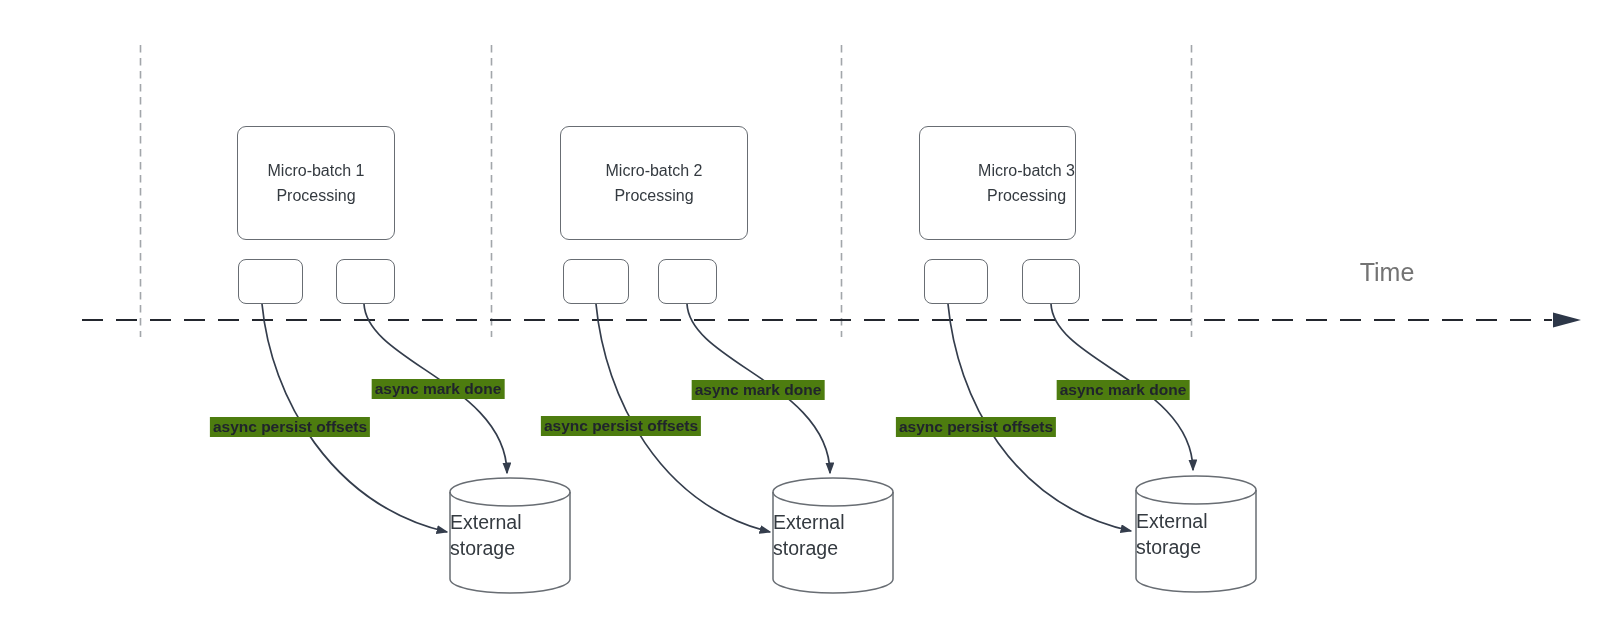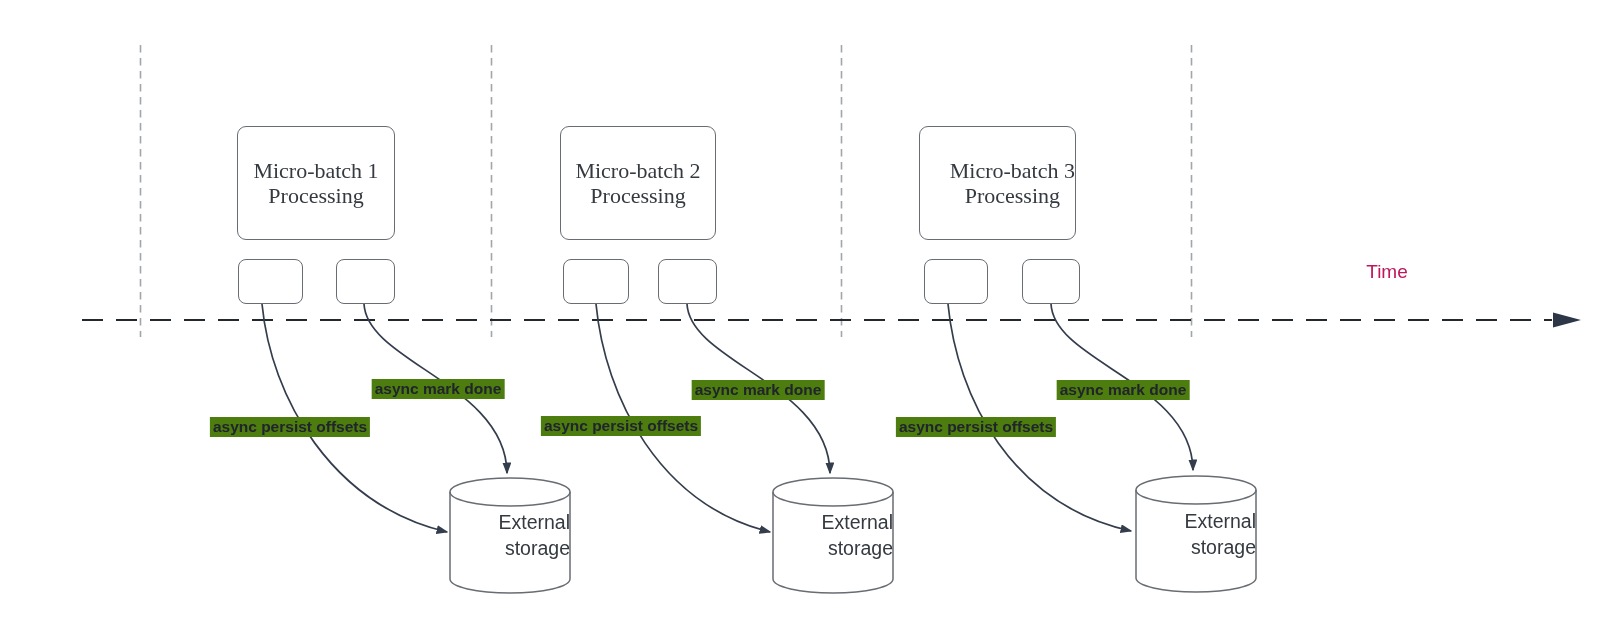--- a/index.html
+++ b/index.html
@@ -28,29 +28,28 @@
     background: #ffffff;
     border: 1.5px solid #686d73;
     border-radius: 9px;
     display: flex;
     align-items: center;
     justify-content: center;
     z-index: 2;
     box-sizing: border-box;
   }
   .pbox.g1 { left: 237px; width: 158px; }
-  .pbox.g2 { left: 560px; width: 156px; }
+  .pbox.g2 { left: 560px; width: 188px; }
   .pbox.g3 { left: 919px; width: 157px; justify-content: flex-end; }
   .box-label {
-    font-size: 22px;
+    font-size: 16px;
     line-height: 25px;
     color: #343a40;
     text-align: center;
     white-space: pre-line;
-    font-family: Liberation Serif, serif;
   }
   
   .obox {
     position: absolute;
     top: 259px;
     height: 45px;
     background: #ffffff;
     border: 1.5px solid #686d73;
     border-radius: 8px;
     z-index: 2;
@@ -77,38 +76,38 @@
   .lbl-p1 { left: 290px;  top: 427px; }
   .lbl-m1 { left: 438px;  top: 389px; }
   .lbl-p2 { left: 621px;  top: 426px; }
   .lbl-m2 { left: 758px;  top: 390px; }
   .lbl-p3 { left: 976px;  top: 427px; }
   .lbl-m3 { left: 1123px; top: 390px; }
   
   .cyl-label {
     position: absolute;
     width: 120px;
-    text-align: right;
+    text-align: left;
     font-size: 19.5px;
     line-height: 26px;
     color: #343a40;
     white-space: pre-line;
     z-index: 2;
   }
   .cyl-label.c1 { left: 450px;  top: 509px; }
   .cyl-label.c2 { left: 773px;  top: 509px; }
   .cyl-label.c3 { left: 1136px; top: 508px; }
   
   .time-label {
     position: absolute;
     left: 1387px;
     top: 272px;
     transform: translate(-50%, -50%);
-    font-size: 19px;
-    color: #be185d;
+    font-size: 25px;
+    color: #737373;
     z-index: 2;
   }
 </style>
 </head>
 <body>
 
 <svg id="scene-svg" viewBox="0 0 1600 642" xmlns="http://www.w3.org/2000/svg" aria-hidden="true">
   <defs>
     <marker id="arrow" viewBox="0 0 12 9" refX="10.5" refY="4.5" markerWidth="12" markerHeight="9" markerUnits="userSpaceOnUse" orient="auto">
       <path d="M0,0 L12,4.5 L0,9 Z" fill="#343d4c"></path>

